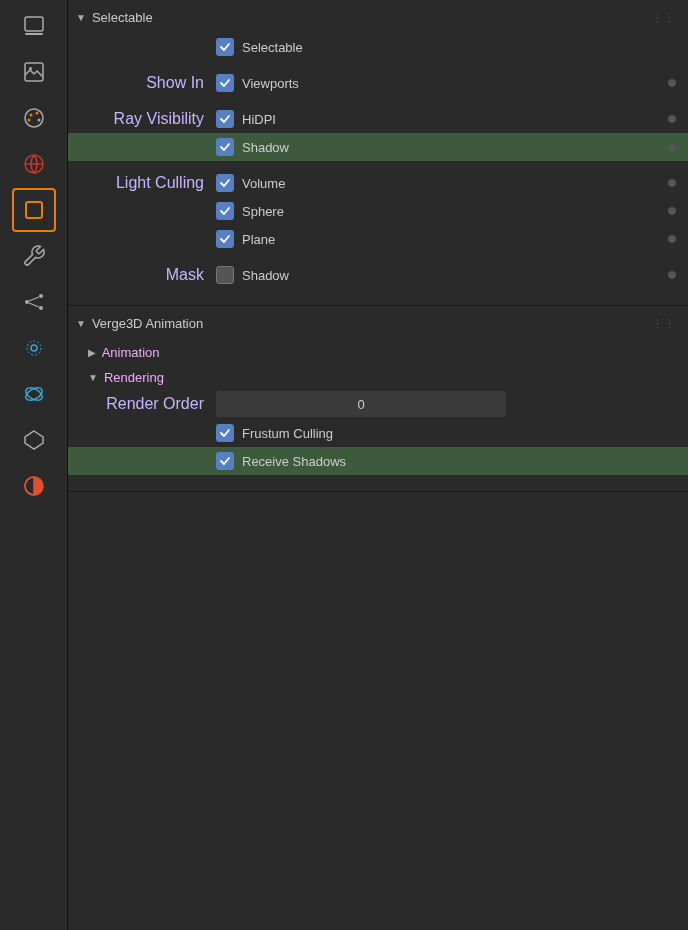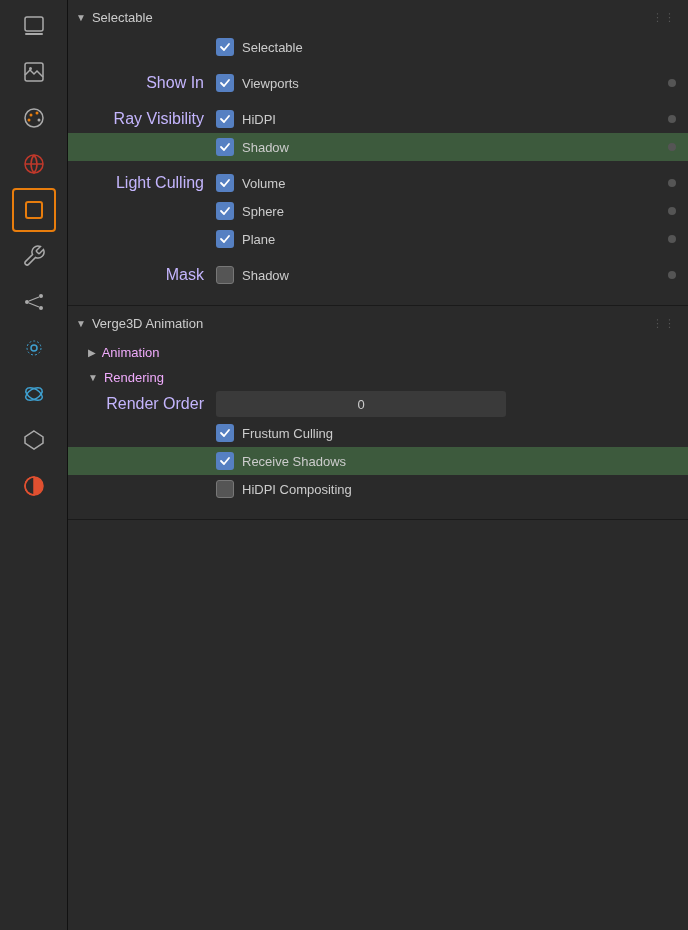--- a/index.html
+++ b/index.html
@@ -427,24 +427,17 @@
       <div class="prop-value">
         <div class="checkbox">
           <svg viewBox="0 0 12 12" fill="none">
               <polyline points="2,6 5,9 10,3" stroke="white" stroke-width="1.8" stroke-linecap="round" stroke-linejoin="round"></polyline>
             </svg>
         </div>
         <span>Receive Shadows</span>
       </div>
     </div>
 
-    <div class="prop-row">
-      <div class="prop-label empty"></div>
-      <div class="prop-value">
-        <div class="checkbox unchecked"></div>
-        <span>HiDPI Compositing</span>
-      </div>
-    </div>
 
     <div class="spacer"></div>
   </div>
 
 </div>
 
 </body></html>

